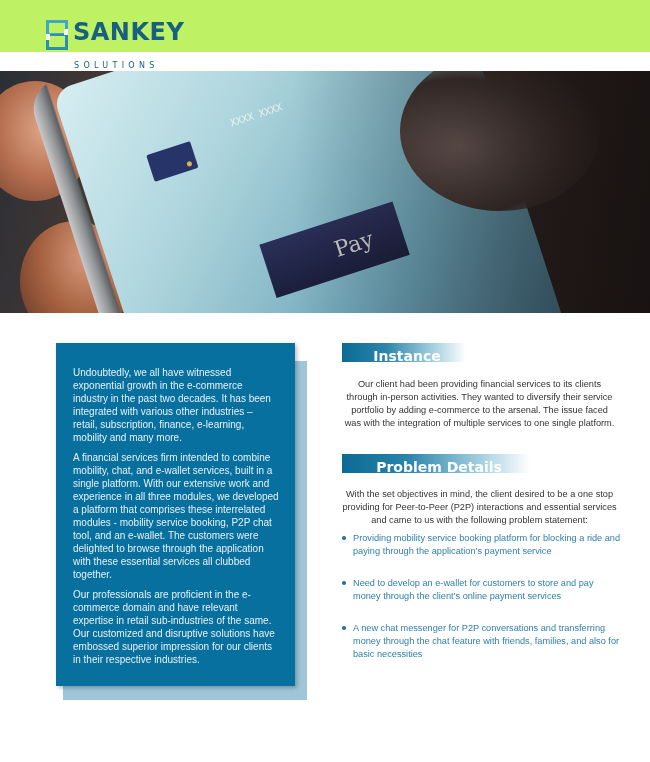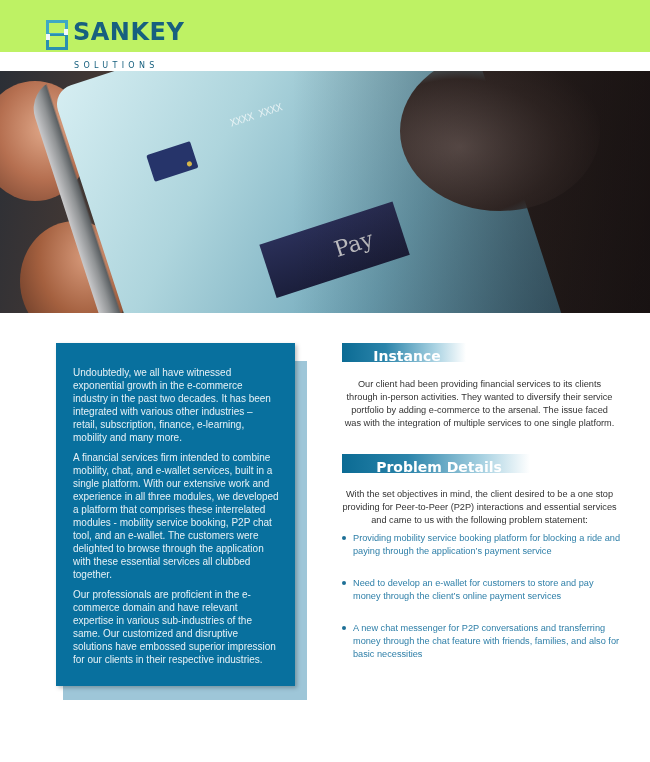--- a/index.html
+++ b/index.html
@@ -95,21 +95,21 @@
     </div>
   </div>
   <div class="thumb"></div>
   <div class="hero-shade"></div>
 </div>
 
 <div class="intro-back"></div>
 <div class="intro">
   <p>Undoubtedly, we all have witnessed exponential growth in the e-commerce industry in the past two decades. It has been integrated with various other industries – retail, subscription, finance, e-learning, mobility and many more.</p>
   <p>A financial services firm intended to combine mobility, chat, and e-wallet services, built in a single platform. With our extensive work and experience in all three modules, we developed a platform that comprises these interrelated modules - mobility service booking, P2P chat tool, and an e-wallet. The customers were delighted to browse through the application with these essential services all clubbed together.</p>
-  <p>Our professionals are proficient in the e-commerce domain and have relevant expertise in various sub-industries of the same. Our customized and disruptive solutions have embossed superior impression for our clients in their respective industries.</p>
+  <p>Our professionals are proficient in the e-commerce domain and have relevant expertise in retail sub-industries of the same. Our customized and disruptive solutions have embossed superior impression for our clients in their respective industries.</p>
 </div>
 
 <div class="section-head instance-head">Instance</div>
 <p class="body-text instance-text">Our client had been providing financial services to its clients through in-person activities. They wanted to diversify their service portfolio by adding e-commerce to the arsenal. The issue faced was with the integration of multiple services to one single platform.</p>
 
 <div class="section-head problem-head">Problem Details</div>
 <p class="body-text problem-text">With the set objectives in mind, the client desired to be a one stop providing for Peer-to-Peer (P2P) interactions and essential services and came to us with the following problem statement:</p>
 <ul class="bullets">
   <li><span class="dot"></span><span>Providing mobility service booking platform for blocking a ride and paying through the application’s payment service</span></li>
   <li><span class="dot"></span><span>Need to develop an e-wallet for customers to store and pay money through the client’s online payment services</span></li>

